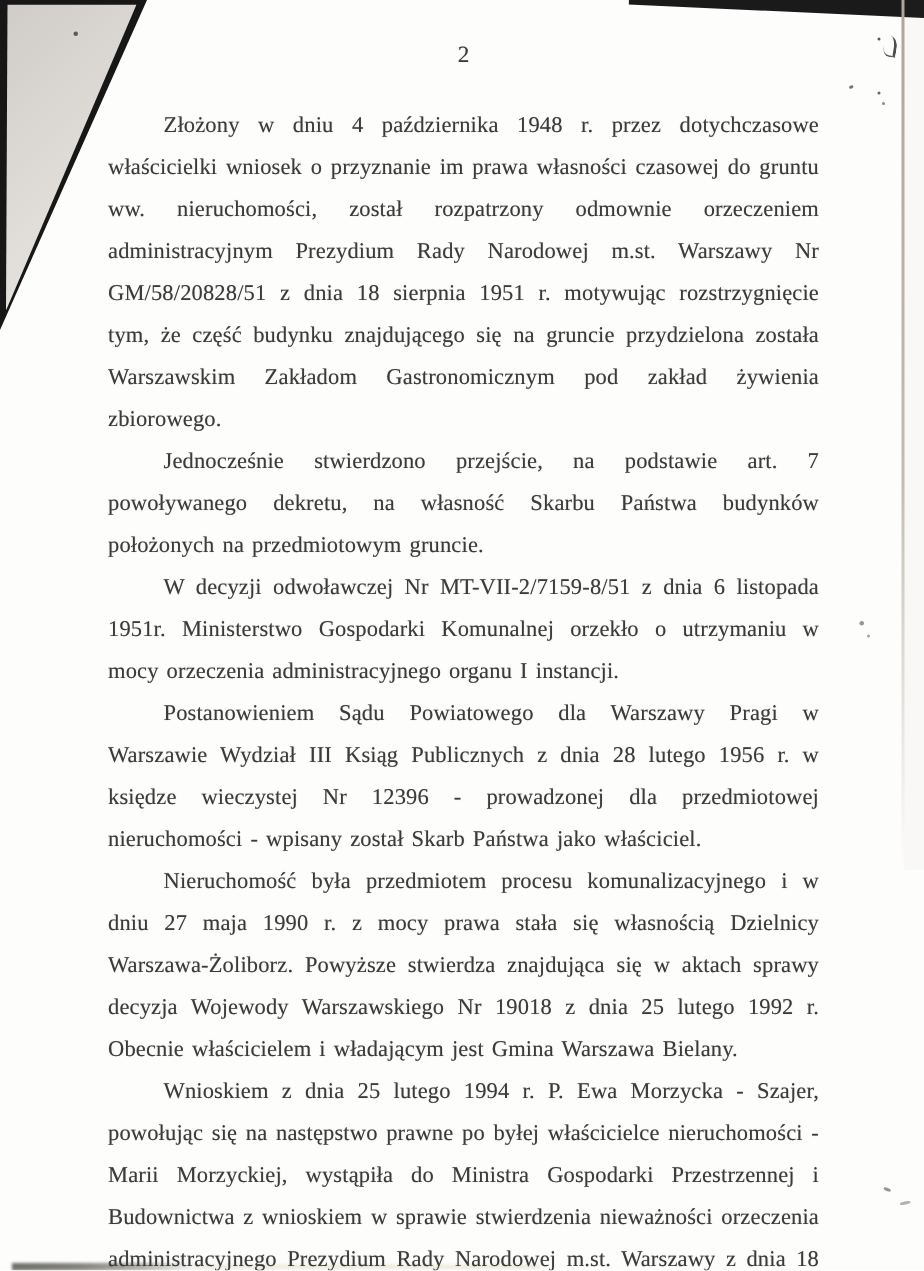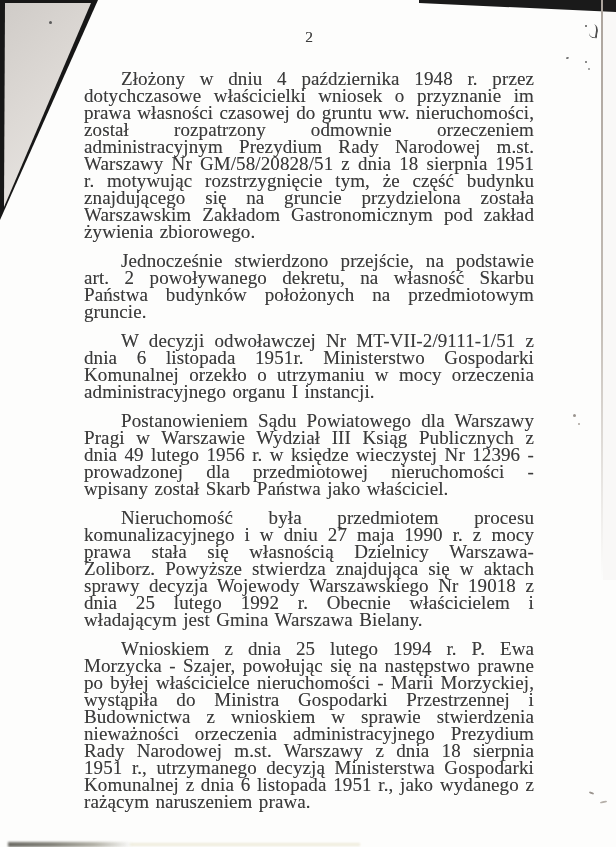--- a/index.html
+++ b/index.html
@@ -95,23 +95,23 @@
     width: 474px;
     color: #3b3b3b;
     text-shadow: 0 0 0.6px rgba(59,59,59,0.45);
   }
   .page-number {
     text-align: center;
     font-size: 15.5px;
     margin-bottom: 24px;
   }
   .content p {
-    margin: 12px;
-    font-size: 19px;
-    line-height: 17px;
+    margin: 0;
+    font-size: 15px;
+    line-height: 28px;
     text-align: justify;
     text-indent: 37px;
     word-spacing: 1.5px;
     letter-spacing: 0.1px;
   }
 </style>
 </head>
 <body>
 
 <div class="scan-page">
@@ -131,20 +131,20 @@
   <div class="speck s-a2"></div>
   <div class="speck s-a3"></div>
   <div class="speck s-m1"></div>
   <div class="speck s-m2"></div>
   <div class="speck s-b1"></div>
   <div class="speck s-b2"></div>
 
   <div class="content">
     <div class="page-number">2</div>
     <p>Złożony w dniu 4 października 1948 r. przez dotychczasowe właścicielki wniosek o przyznanie im prawa własności czasowej do gruntu ww. nieruchomości, został rozpatrzony odmownie orzeczeniem administracyjnym Prezydium Rady Narodowej m.st. Warszawy Nr GM/58/20828/51 z dnia 18 sierpnia 1951 r. motywując rozstrzygnięcie tym, że część budynku znajdującego się na gruncie przydzielona została Warszawskim Zakładom Gastronomicznym pod zakład żywienia zbiorowego.</p>
-    <p>Jednocześnie stwierdzono przejście, na podstawie art. 2 powoływanego dekretu, na własność Skarbu Państwa budynków położonych na przedmiotowym gruncie.</p>
-    <p>W decyzji odwoławczej Nr MT-VII-2/9111-1/51 z dnia 6 listopada 1951r. Ministerstwo Gospodarki Komunalnej orzekło o utrzymaniu w mocy orzeczenia administracyjnego organu I instancji.</p>
-    <p>Postanowieniem Sądu Powiatowego dla Warszawy Pragi w Warszawie Wydział III Ksiąg Publicznych z dnia 49 lutego 1956 r. w księdze wieczystej Nr 12396 - prowadzonej dla przedmiotowej nieruchomości - wpisany został Skarb Państwa jako właściciel.</p>
+    <p>Jednocześnie stwierdzono przejście, na podstawie art. 7 powoływanego dekretu, na własność Skarbu Państwa budynków położonych na przedmiotowym gruncie.</p>
+    <p>W decyzji odwoławczej Nr MT-VII-2/7159-8/51 z dnia 6 listopada 1951r. Ministerstwo Gospodarki Komunalnej orzekło o utrzymaniu w mocy orzeczenia administracyjnego organu I instancji.</p>
+    <p>Postanowieniem Sądu Powiatowego dla Warszawy Pragi w Warszawie Wydział III Ksiąg Publicznych z dnia 28 lutego 1956 r. w księdze wieczystej Nr 12396 - prowadzonej dla przedmiotowej nieruchomości - wpisany został Skarb Państwa jako właściciel.</p>
     <p>Nieruchomość była przedmiotem procesu komunalizacyjnego i w dniu 27 maja 1990 r. z mocy prawa stała się własnością Dzielnicy Warszawa-Żoliborz. Powyższe stwierdza znajdująca się w aktach sprawy decyzja Wojewody Warszawskiego Nr 19018 z dnia 25 lutego 1992 r. Obecnie właścicielem i władającym jest Gmina Warszawa Bielany.</p>
     <p>Wnioskiem z dnia 25 lutego 1994 r. P. Ewa Morzycka - Szajer, powołując się na następstwo prawne po byłej właścicielce nieruchomości - Marii Morzyckiej, wystąpiła do Ministra Gospodarki Przestrzennej i Budownictwa z wnioskiem w sprawie stwierdzenia nieważności orzeczenia administracyjnego Prezydium Rady Narodowej m.st. Warszawy z dnia 18 sierpnia 1951 r., utrzymanego decyzją Ministerstwa Gospodarki Komunalnej z dnia 6 listopada 1951 r., jako wydanego z rażącym naruszeniem prawa.</p>
   </div>
 
 </div>
 
 </body></html>

